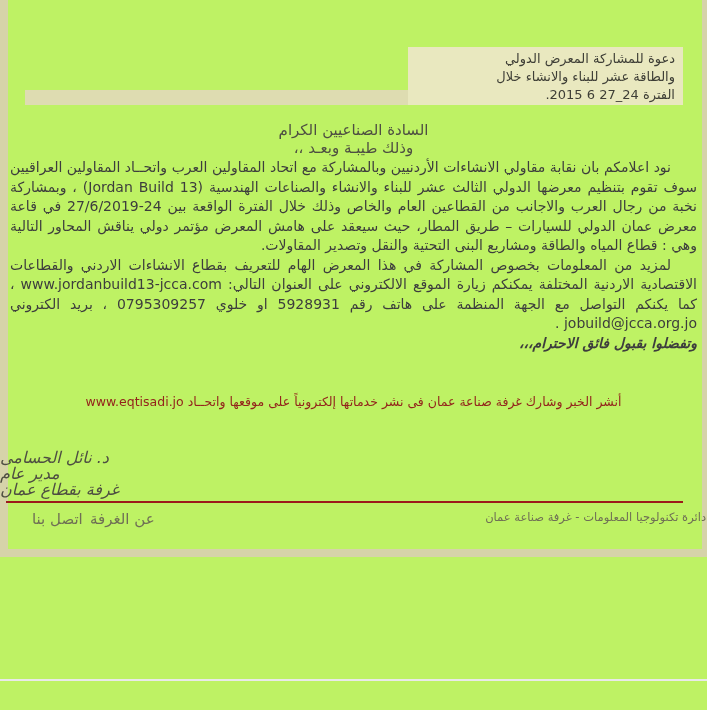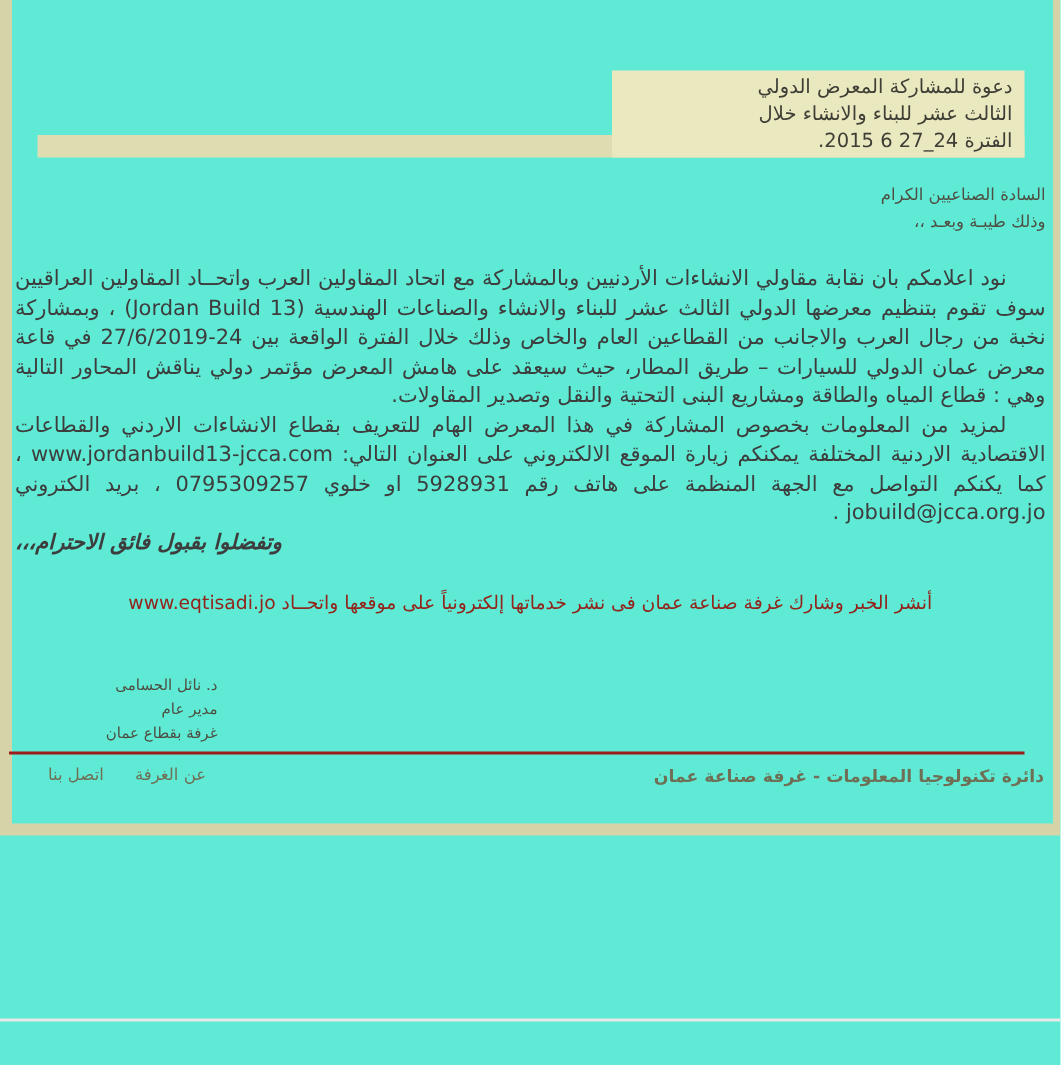--- a/index.html
+++ b/index.html
@@ -3,85 +3,85 @@
 <meta charset="utf-8">
 <style>
   :root{
     --frame:#d6d3a9; --strip:#dedcb1; --box:#e9e8bf;
     --body_text:#3d3d3d; --muted_text:#4e4e42; --footer_text:#6f6f55;
     --notice_red:#93241c; --rule_red:#9c1b1b; --divider_gray:#e9e9e9;
   }
   html,body{margin:0;padding:0;background:#fff;}
   .page{
     position:relative; width:707px; height:710px; overflow:hidden;
-    background:#5eead4; font-family:"DejaVu Sans", sans-serif; color:var(--body_text);
+    background:#bef264; font-family:"DejaVu Sans", sans-serif; color:var(--body_text);
   }
   
   .bar{position:absolute; background:var(--frame);}
   .bar-left{left:0; top:0; width:8px; height:550px;}
   .bar-right{left:702px; top:0; width:5px; height:550px;}
   .bar-bottom{left:0; top:549px; width:707px; height:8px;}
   
   .header-strip{position:absolute; left:25px; top:90px; width:658px; height:15px; background:var(--strip);}
   .header-box{
     position:absolute; left:408px; top:47px; width:275px; height:58px;
     background:var(--box); direction:rtl; text-align:right;
     padding:3px 8px 0 0; box-sizing:border-box;
     font-size:13px; line-height:18px; color:#3e3e36;
   }
   
   .letter{
     position:absolute; right:10px; left:10px; top:121px;
     direction:rtl; text-align:right;
   }
-  .salutation,.greeting{font-size:11px; line-height:18px; color:var(--muted_text);}
-  .paras{margin-top:20px; font-size:14px; line-height:19.5px; text-align:justify; color:var(--body_text);}
+  .salutation,.greeting{font-size:15px; line-height:18px; color:var(--muted_text);text-align:center;}
+  .paras{margin-top:1px; font-size:14px; line-height:19.5px; text-align:justify; color:var(--body_text);}
   .paras p{margin:0; text-indent:26px;}
   .closing{
-    margin-top:1px; text-align:left; font-size:14px;
+    margin-top:1px; text-align:right; font-size:14px;
     font-weight:bold; font-style:italic; color:var(--body_text);
   }
   
   .notice{
     position:absolute; left:0; top:394px; width:707px;
     direction:rtl; text-align:center; font-size:12.5px; color:var(--notice_red);
   }
   .notice a{color:var(--notice_red); text-decoration:none; cursor:pointer;}
   
   .signature{
     position:absolute; left:0; top:450px; width:145px;
-    direction:rtl; text-align:right; font-size:10px; line-height:16px; color:var(--muted_text);
+    direction:rtl; text-align:left; font-size:16px; line-height:16px; color:var(--muted_text);font-style:italic;
   }
   .red-rule{position:absolute; left:6px; top:501px; width:677px; height:2px; background:var(--rule_red);}
   
   .footer-department{
-    position:absolute; right:11px; top:510px; direction:rtl;
-    font-size:11.5px; color:var(--footer_text);font-weight:bold;
+    position:absolute; right:1px; top:510px; direction:rtl;
+    font-size:11.5px; color:var(--footer_text);
   }
   .footer-link{
     position:absolute; top:510px; direction:rtl;
-    font-size:11px; color:var(--footer_text); cursor:pointer; text-decoration:none;
+    font-size:15px; color:var(--footer_text); cursor:pointer; text-decoration:none;
   }
   .footer-link.about{left:90px;}
   .footer-link.contact{left:32px;}
   .gray-rule{position:absolute; left:0; top:679px; width:707px; height:2px; background:var(--divider_gray);}
 </style>
 </head>
 <body>
 
 <div class="page">
 
   <div class="bar bar-left"></div>
   <div class="bar bar-right"></div>
   <div class="bar bar-bottom"></div>
 
   <div class="header-strip"></div>
   <div class="header-box">
     <div>دعوة للمشاركة المعرض الدولي</div>
-    <div>الثالث عشر للبناء والانشاء خلال</div>
+    <div>والطاقة عشر للبناء والانشاء خلال</div>
     <div>الفترة 24_27 6 2015.</div>
   </div>
 
   <div class="letter">
     <div class="salutation">السادة الصناعيين الكرام</div>
     <div class="greeting">وذلك طيبـة وبعـد ،،</div>
     <div class="paras">
       <p>نود اعلامكم بان نقابة مقاولي الانشاءات الأردنيين وبالمشاركة مع اتحاد المقاولين العرب واتحــاد المقاولين العراقيين سوف تقوم بتنظيم معرضها الدولي الثالث عشر للبناء والانشاء والصناعات الهندسية (Jordan Build 13) ، وبمشاركة نخبة من رجال العرب والاجانب من القطاعين العام والخاص وذلك خلال الفترة الواقعة بين 24-27/6/2019 في قاعة معرض عمان الدولي للسيارات – طريق المطار، حيث سيعقد على هامش المعرض مؤتمر دولي يناقش المحاور التالية وهي : قطاع المياه والطاقة ومشاريع البنى التحتية والنقل وتصدير المقاولات.</p>
       <p>لمزيد من المعلومات بخصوص المشاركة في هذا المعرض الهام للتعريف بقطاع الانشاءات الاردني والقطاعات الاقتصادية الاردنية المختلفة  يمكنكم زيارة الموقع الالكتروني على العنوان التالي: www.jordanbuild13-jcca.com  ، كما يكنكم التواصل مع الجهة المنظمة على هاتف رقم 5928931 او خلوي 0795309257 ، بريد الكتروني jobuild@jcca.org.jo .</p>
     </div>

